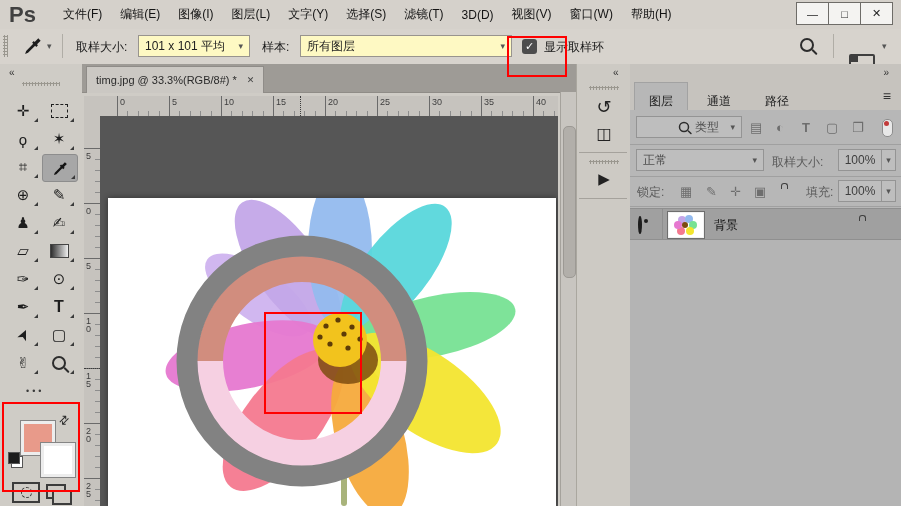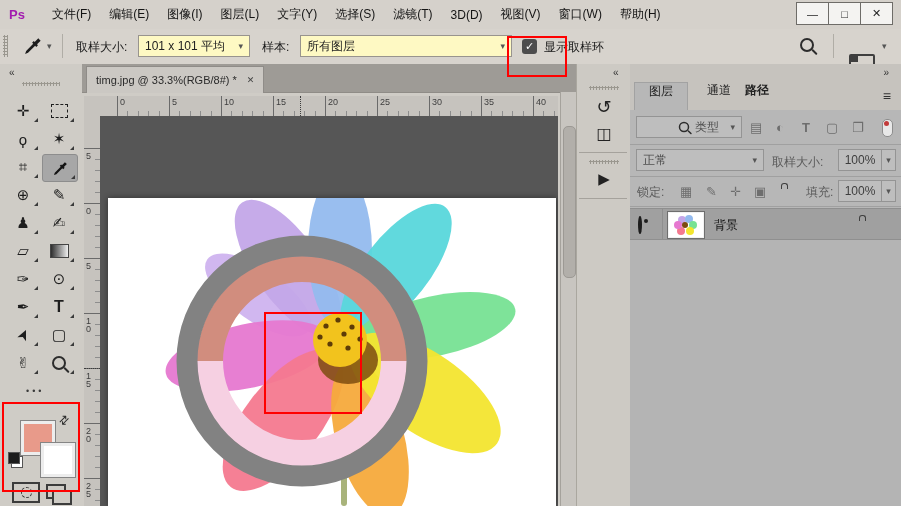--- a/index.html
+++ b/index.html
@@ -4,21 +4,21 @@
 <style>
   html,body{margin:0;padding:0;background:#888;}
   body{font-family:"Liberation Sans","DejaVu Sans",sans-serif;}
   #app{position:relative;width:901px;height:506px;background:#d5d1cb;overflow:hidden;
        font-size:12px;color:#1c1c1c;-webkit-font-smoothing:antialiased;}
   .abs{position:absolute;}
 
   
   #menubar{left:0;top:0;width:901px;height:29px;background:#d5d1cb;border-bottom:1px solid #b6b2ac;
            display:flex;align-items:center;}
-  #logo{font-weight:bold;font-size:13px;color:#a21caf;margin:0 18px 0 9px;letter-spacing:0;}
+  #logo{font-weight:bold;font-size:22px;color:#404040;margin:0 18px 0 9px;letter-spacing:0;}
   .menu-item{padding:0 9px;font-size:12px;color:#141414;cursor:default;}
   #winbtns{position:absolute;right:8px;top:2px;display:flex;}
   .wbtn{width:31px;height:21px;border:1px solid #6e6c68;background:#f4f3f1;display:flex;
         align-items:center;justify-content:center;font-size:11px;color:#222;margin-left:-1px;}
 
   
   #optionsbar{left:0;top:29px;width:901px;height:35px;background:#d7d3cd;border-bottom:1px solid #aaa79f;}
   .grip-v{width:5px;height:22px;background-image:radial-gradient(#9a978f 1px,transparent 1.2px);
           background-size:3px 3px;}
   .sep{width:1px;height:24px;background:#b0ada6;}
@@ -85,21 +85,21 @@
   .marker-v{position:absolute;left:0;right:0;height:0;border-top:1px dotted #3c3c3c;}
 
   
   #iconstrip{left:576px;top:64px;width:54px;height:442px;background:#cdcac4;border-left:1px solid #aaa79f;
              border-right:1px solid #aaa79f;}
   .strip-ico{position:absolute;left:0;width:54px;text-align:center;color:#222;}
   .strip-div{position:absolute;left:2px;width:48px;height:0;border-top:1px solid #a5a29c;}
 
   
   #panel{left:630px;top:64px;width:271px;height:442px;background:#c6c3be;}
-  .ptab{position:absolute;top:18px;height:28px;display:flex;align-items:flex-start;justify-content:center;
+  .ptab{position:absolute;top:18px;height:28px;display:flex;align-items:flex-end;justify-content:center;
         font-size:12px;color:#222;}
   .ptab.active{background:#b7b7b7;border:1px solid #a2a2a2;border-bottom:none;box-sizing:border-box;}
   #pbody{position:absolute;left:0;top:46px;width:271px;height:396px;background:#b7b7b7;}
   .prow{position:absolute;left:0;width:271px;border-bottom:1px solid #a0a0a0;}
   .pdd{position:absolute;border:1px solid #949494;background:#bebebe;height:22px;display:flex;
        align-items:center;padding:0 6px;font-size:12px;color:#4e4e4e;box-sizing:border-box;}
   .pvbox{position:absolute;border:1px solid #949494;background:#bebebe;height:22px;width:44px;display:flex;
          align-items:center;justify-content:center;font-size:12px;color:#3e3e3e;box-sizing:border-box;}
   .pchev{position:absolute;border:1px solid #949494;background:#bebebe;height:22px;width:15px;display:flex;
          align-items:center;justify-content:center;box-sizing:border-box;}
@@ -352,21 +352,21 @@
 
   <div id="panel" class="abs">
     <span class="abs" style="right:12px;top:3px;font-size:10px;color:#333;">»</span>
 
     <div class="ptab active" style="left:4px;width:54px;">
         <span>图层</span>
       </div>
     <div class="ptab" style="left:62px;width:54px;">
         <span>通道</span>
       </div>
-    <div class="ptab" style="left:104px;width:46px;font-weight:bold;">
+    <div class="ptab" style="left:124px;width:46px;">
         <span>路径</span>
       </div>
     <span class="abs" style="right:10px;top:24px;font-size:14px;color:#333;">≡</span>
 
     <div id="pbody">
 
       <div class="prow" style="top:0;height:34px;">
         <div class="pdd" style="left:6px;top:6px;width:106px;padding-left:40px;">
           <span class="magi" style="transform:scale(.75);margin-right:4px;"></span>
           <span>类型</span>

